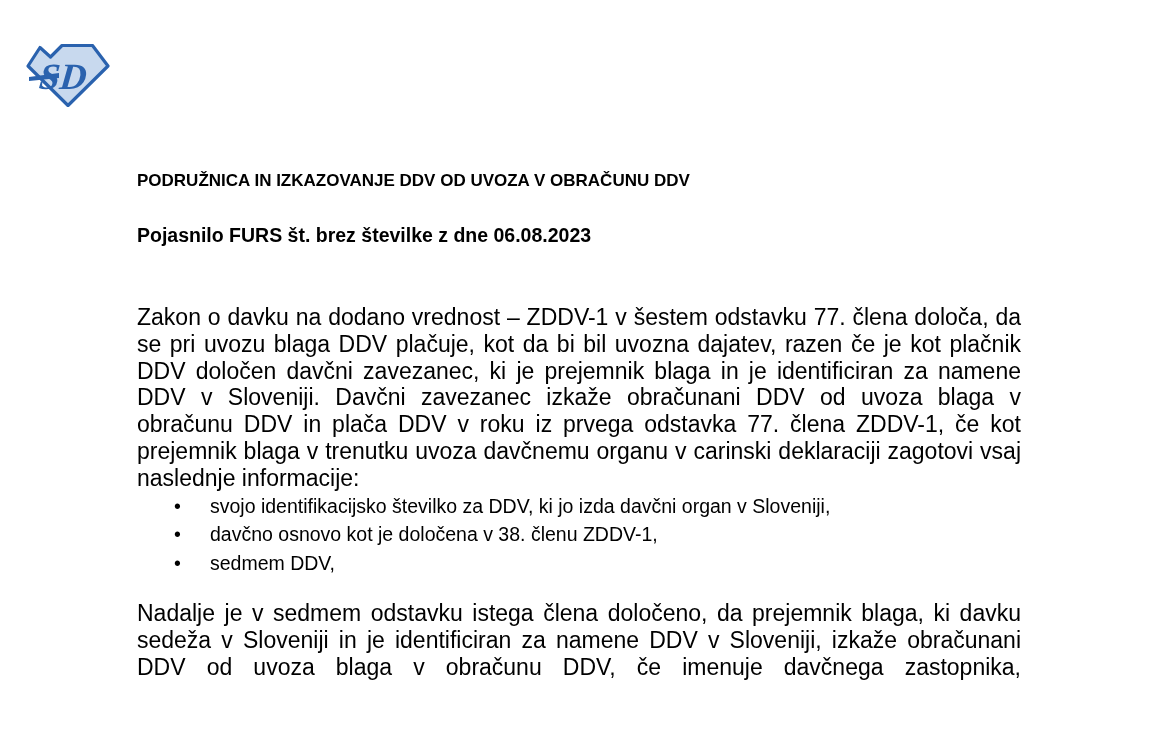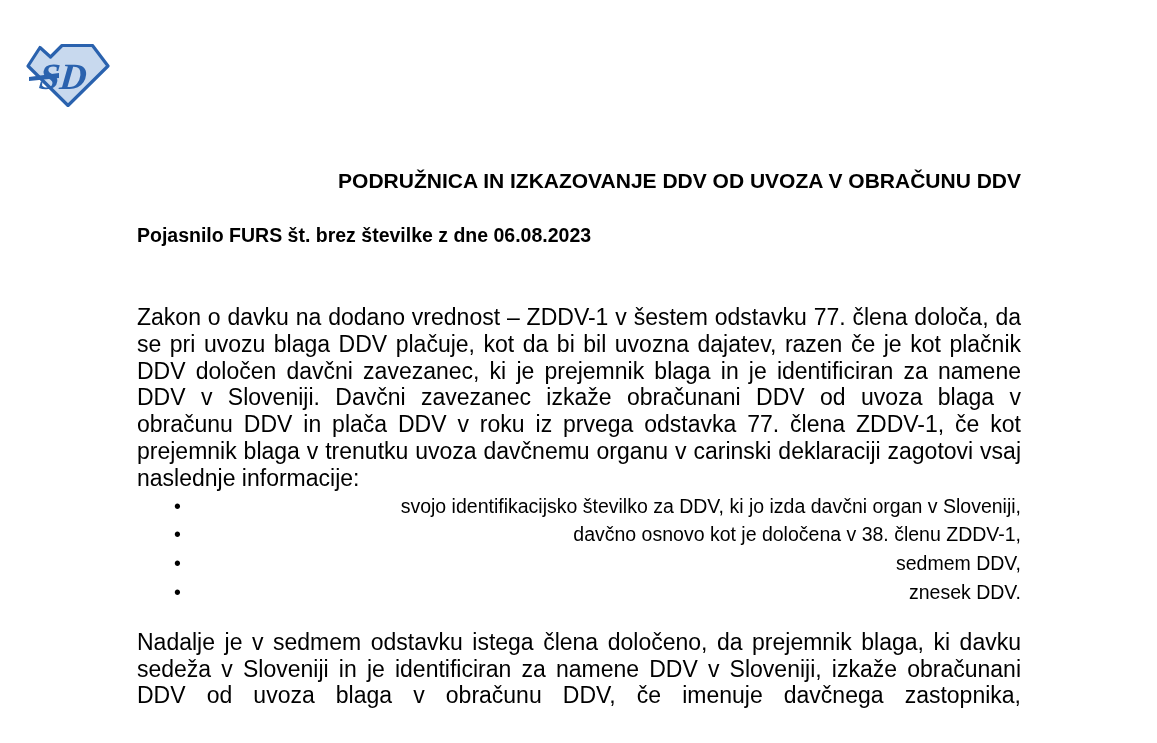--- a/index.html
+++ b/index.html
@@ -18,24 +18,24 @@
   }
   .logo-wrap svg { display: block; width: 100%; height: 100%; }
 
   .content {
     position: absolute; left: 137px; top: 0;
     width: 884px;
   }
 
   .doc-title {
     margin-top: 165px;
-    font-size: 21px;
+    font-size: 17px;
     line-height: 32px;
     font-weight: bold;
-    text-align: right;
+    text-align: left;
     color: #000000;
   }
 
   .doc-subtitle {
     margin-top: 25px;
     font-size: 19.5px;
     line-height: 27px;
     font-weight: bold;
   }
 
@@ -47,21 +47,21 @@
 
   .para-intro { margin-top: 55px; }
 
   ul.info-list {
     list-style: none;
     margin: 0;
     padding-left: 73px;
     font-size: 19.5px;
     line-height: 28.8px;
   }
-  ul.info-list li { position: relative; text-align: right; }
+  ul.info-list li { position: relative; text-align: left; }
   ul.info-list li::before {
     content: "\2022";
     position: absolute;
     left: -36px;
     top: 0;
     font-size: 19.5px;
   }
 
   .para-continuation {
     margin-top: 22px;
@@ -86,20 +86,19 @@
     <h1 class="doc-title">PODRUŽNICA IN IZKAZOVANJE DDV OD UVOZA V OBRAČUNU DDV</h1>
 
     <p class="doc-subtitle">Pojasnilo FURS št. brez številke z dne 06.08.2023</p>
 
     <p class="body-text para-intro">Zakon o davku na dodano vrednost – ZDDV-1 v šestem odstavku 77. člena določa, da se pri uvozu blaga DDV plačuje, kot da bi bil uvozna dajatev, razen če je kot plačnik DDV določen davčni zavezanec, ki je prejemnik blaga in je identificiran za namene DDV v Sloveniji. Davčni zavezanec izkaže obračunani DDV od uvoza blaga v obračunu DDV in plača DDV v roku iz prvega odstavka 77. člena ZDDV-1, če kot prejemnik blaga v trenutku uvoza davčnemu organu v carinski deklaraciji zagotovi vsaj naslednje informacije:</p>
 
     <ul class="info-list">
       <li>svojo identifikacijsko številko za DDV, ki jo izda davčni organ v Sloveniji,</li>
       <li>davčno osnovo kot je določena v 38. členu ZDDV-1,</li>
       <li>sedmem DDV,</li>
-      <li>znesek DDV.</li>
     </ul>
 
     <p class="body-text para-continuation">Nadalje je v sedmem odstavku istega člena določeno, da prejemnik blaga, ki davku sedeža v Sloveniji in je identificiran za namene DDV v Sloveniji, izkaže obračunani DDV od uvoza blaga v obračunu DDV, če imenuje davčnega zastopnika,</p>
 
   </div>
 
 </div>
 
 </body></html>

